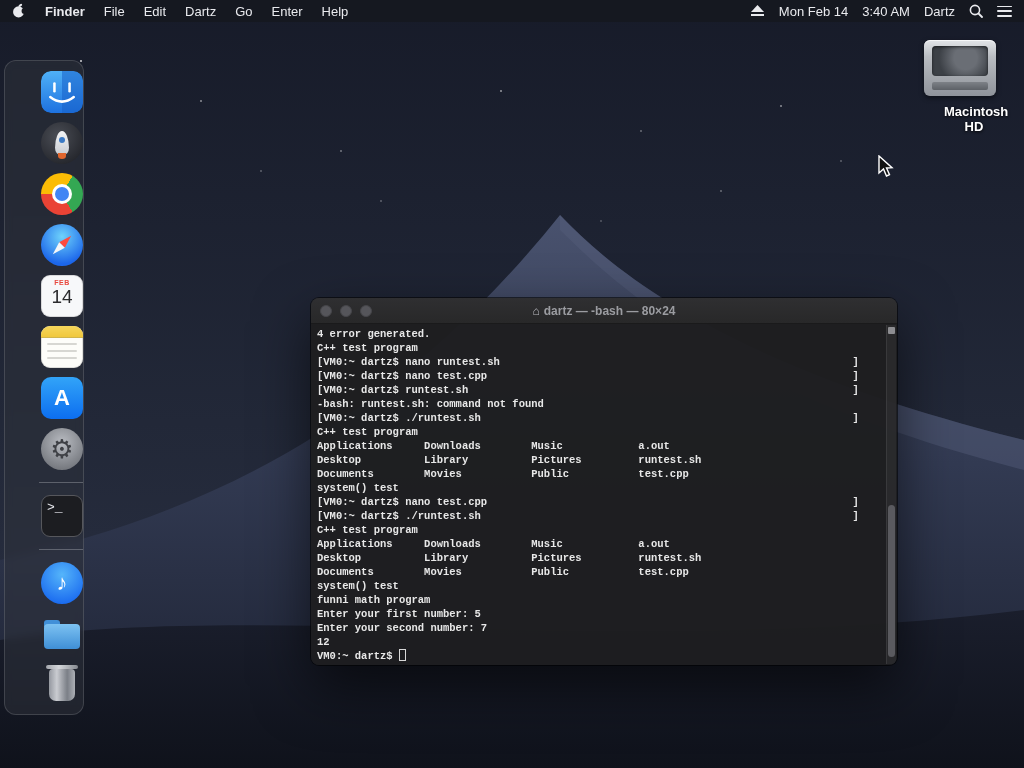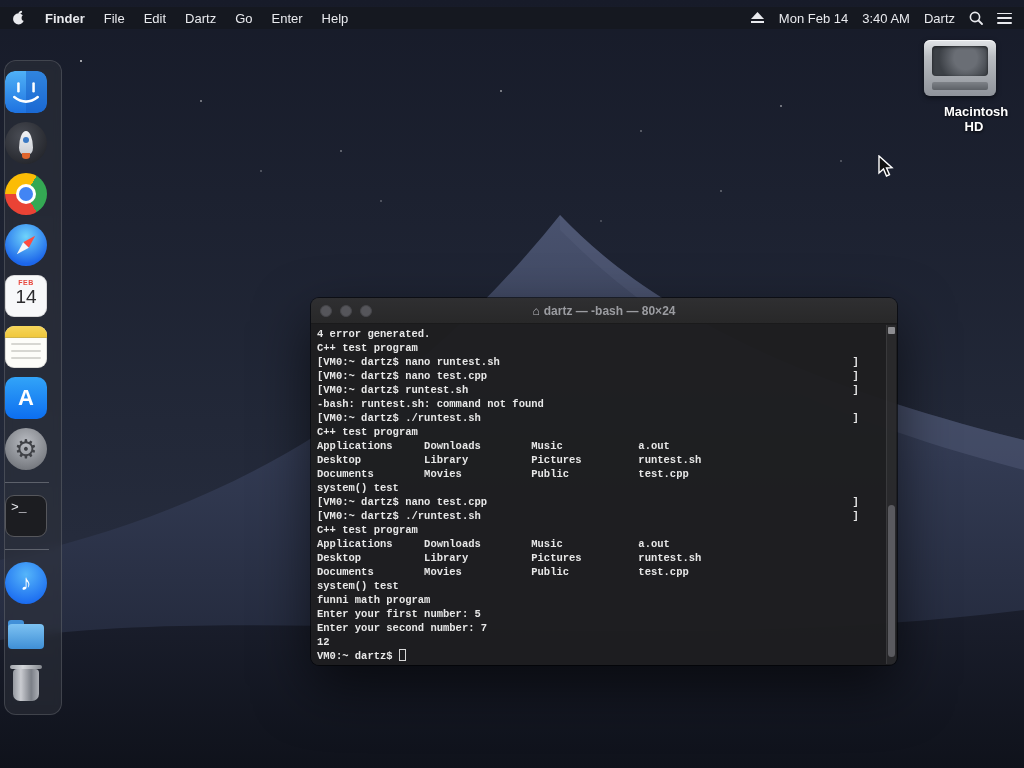--- a/index.html
+++ b/index.html
@@ -21,21 +21,21 @@
       700px 45px rgba(255,255,255,.5), 300px 140px rgba(255,255,255,.3),
       640px 130px rgba(255,255,255,.35), 180px 110px rgba(255,255,255,.3),
       520px 160px rgba(255,255,255,.25), 760px 100px rgba(255,255,255,.3);
   }
 
   
   .menubar {
     position:absolute; top:0; left:0; right:0; height:22px; z-index:60;
     background:rgba(22,24,31,.92);
     color:#e9eaee; font-size:13px;
-    display:flex; align-items:center; padding:0 12px;margin-top:7px;
+    display:flex; align-items:center; padding:0 12px;
   }
   .menubar .left { display:flex; align-items:center; gap:19px; }
   .menubar .appname { font-weight:bold; }
   .menubar .mitem { cursor:default; }
   .menubar .right { margin-left:auto; display:flex; align-items:center; gap:14px; }
   .apple-logo { width:14px; height:16px; display:inline-block; }
   .eject-ic { width:15px; height:12px; display:inline-block; }
   .search-ic { width:14px; height:14px; display:inline-block; }
   .nc-ic { width:15px; height:11px; display:inline-flex; flex-direction:column; justify-content:space-between; }
   .nc-ic b { display:block; height:1.5px; background:#e9eaee; border-radius:1px; }
@@ -55,25 +55,25 @@
   .drive-icon .bar { position:absolute; bottom:6px; left:8px; right:8px; height:8px; border-radius:2px;
     background:linear-gradient(180deg,#7d8187,#5d6167); }
   .drive-label {
     margin-top:8px; color:#fff; font-size:13px; font-weight:bold;
     text-shadow:0 1px 3px rgba(0,0,0,.9);
     margin-left:28px;
   }
 
   
   .dock {
-    position:absolute; left:4px; top:60px; width:58px; z-index:40;
+    position:absolute; left:4px; top:60px; width:80px; z-index:40;
     background:rgba(46,49,58,.55);
     border:1px solid rgba(255,255,255,.14);
     border-radius:12px;
-    display:flex; flex-direction:column; align-items:flex-start;
+    display:flex; flex-direction:column; align-items:flex-end;
     padding:10px 0 8px 0; gap:9px;
     backdrop-filter:blur(4px);
   }
   .dock-icon { width:42px; height:42px; position:relative; cursor:pointer; flex:0 0 auto; }
   .dock-sep { width:44px; height:1px; background:rgba(255,255,255,.25); margin:3px 0; }
 
   .ic-finder { border-radius:10px; overflow:hidden; }
   .ic-finder svg { width:100%; height:100%; display:block; }
 
   .ic-launchpad { border-radius:50%; background:radial-gradient(circle at 40% 35%, #4a4d55, #26282e 75%); display:flex; align-items:center; justify-content:center; }

